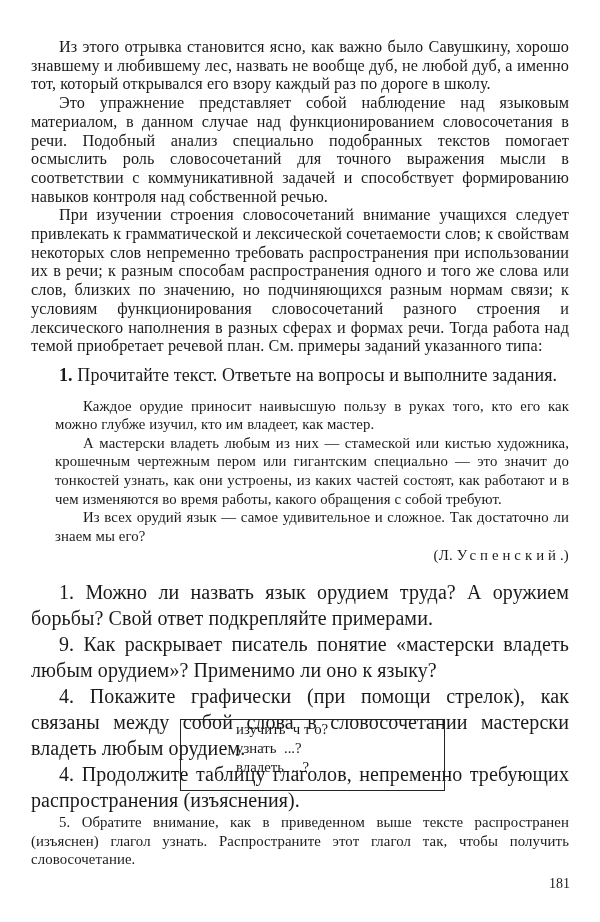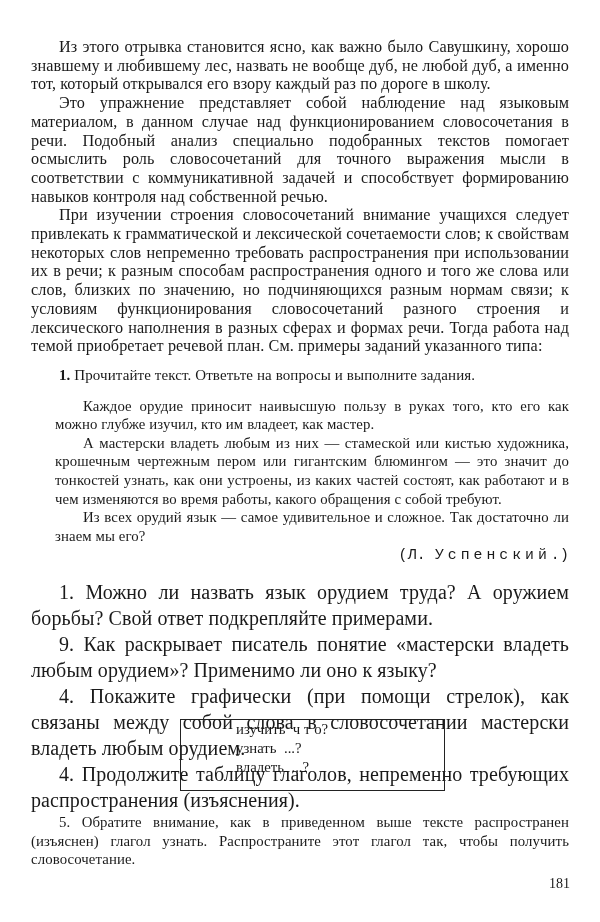--- a/index.html
+++ b/index.html
@@ -27,31 +27,30 @@
       text-align-last: left;
       font-size: 15.6px;
       line-height: 18.6px;
       letter-spacing: 0.1px;
     }
     .indent { text-indent: 28px; }
     .body-text p { font-size: 16.2px; line-height: 18.7px; }
     .task-heading {
       margin-top: 10px;
       margin-bottom: 12px;
-      font-size: 15px;
+      font-size: 18px;
     }
     .task-heading .num { font-weight: bold; }
     .quote p { font-size: 14.8px; line-height: 18.6px; margin-left: 24px; }
     .author {
       text-align: center;
       text-align-last: right !important;
       margin-top: 1px;
       font-size: 15px;
       letter-spacing: 0.2px;
-      font-family: Liberation Mono, monospace;
     }
     .spaced { letter-spacing: 4px; }
     .questions { margin-top: 14px; }
     .questions p { font-size: 20px; line-height: 26px; }
     .ital { }
     .verb-box {
       position: absolute;
       left: 149px;
       top: 681px;
       width: 265px;
@@ -89,21 +88,21 @@
   <div class="body-text">
     <p class="indent">Из этого отрывка становится ясно, как важно было Савушкину, хорошо знавшему и любившему лес, назвать не вообще дуб, не любой дуб, а именно тот, который открывался его взору каждый раз по дороге в школу.</p>
     <p class="indent">Это упражнение представляет собой наблюдение над языковым материалом, в данном случае над функционированием словосочетания в речи. Подобный анализ специально подобранных текстов помогает осмыслить роль словосочетаний для точного выражения мысли в соответствии с коммуникативной задачей и способствует формированию навыков контроля над собственной речью.</p>
     <p class="indent">При изучении строения словосочетаний внимание учащихся следует привлекать к грамматической и лексической сочетаемости слов; к свойствам некоторых слов непременно требовать распространения при использовании их в речи; к разным способам распространения одного и того же слова или слов, близких по значению, но подчиняющихся разным нормам связи; к условиям функционирования словосочетаний разного строения и лексического наполнения в разных сферах и формах речи. Тогда работа над темой приобретает речевой план. См. примеры заданий указанного типа:</p>
   </div>
 
   <p class="indent task-heading"><span class="num">1.</span> <span>Прочитайте текст. Ответьте на вопросы и выполните задания.</span></p>
 
   <div class="quote">
     <p class="indent">Каждое орудие приносит наивысшую пользу в руках того, кто его как можно глубже изучил, кто им владеет, как мастер.</p>
-    <p class="indent">А мастерски владеть любым из них — стамеской или кистью художника, крошечным чертежным пером или гигантским блюмингом — это значит до тонкостей узнать, как они устроены, из каких частей состоят, как работают и в чем изменяются во время работы, какого обращения с собой требуют.</p>
+    <p class="indent">А мастерски владеть любым из них — стамеской или кистью художника, крошечным чертежным пером или гигантским специально — это значит до тонкостей узнать, как они устроены, из каких частей состоят, как работают и в чем изменяются во время работы, какого обращения с собой требуют.</p>
     <p class="indent">Из всех орудий язык — самое удивительное и сложное. Так достаточно ли знаем мы его?</p>
     <p class="author"><span>(Л. </span><span class="spaced">Успенский</span><span>.)</span></p>
   </div>
 
   <div class="questions">
     <p class="indent">1. Можно ли назвать язык орудием труда? А оружием борьбы? Свой ответ подкрепляйте примерами.</p>
     <p class="indent">9. Как раскрывает писатель понятие «мастерски владеть любым орудием»? Применимо ли оно к языку?</p>
     <p class="indent"><span>4. Покажите графически (при помощи стрелок), как связаны между собой слова в словосочетании </span><span class="ital">мастерски владеть любым орудием</span><span>.</span></p>
     <p class="indent">4. Продолжите таблицу глаголов, непременно требующих распространения (изъяснения).</p>
   </div>

